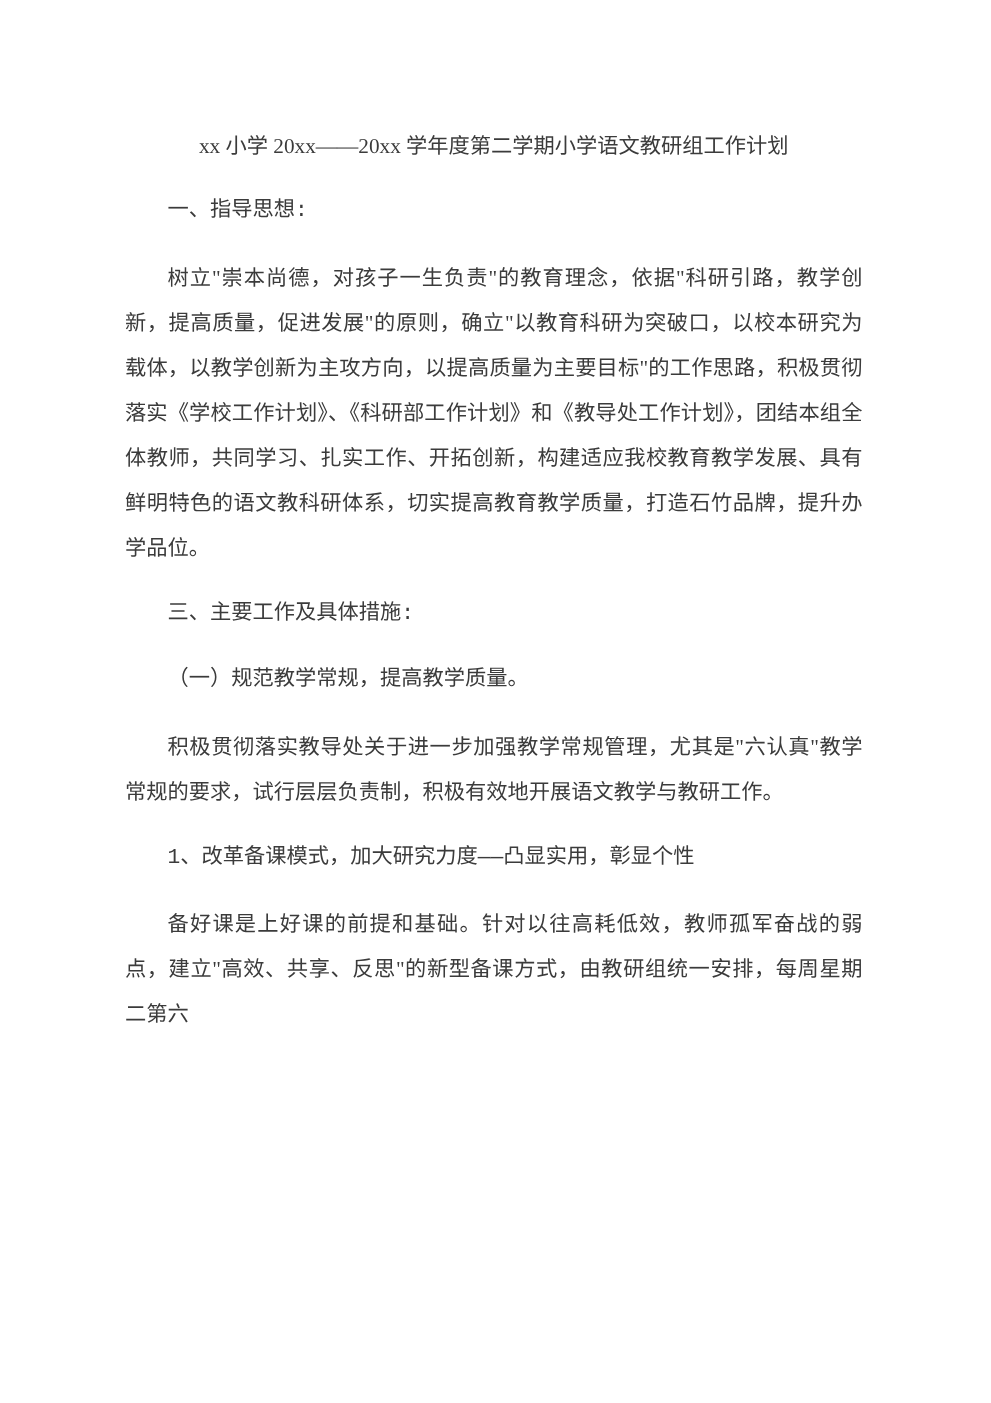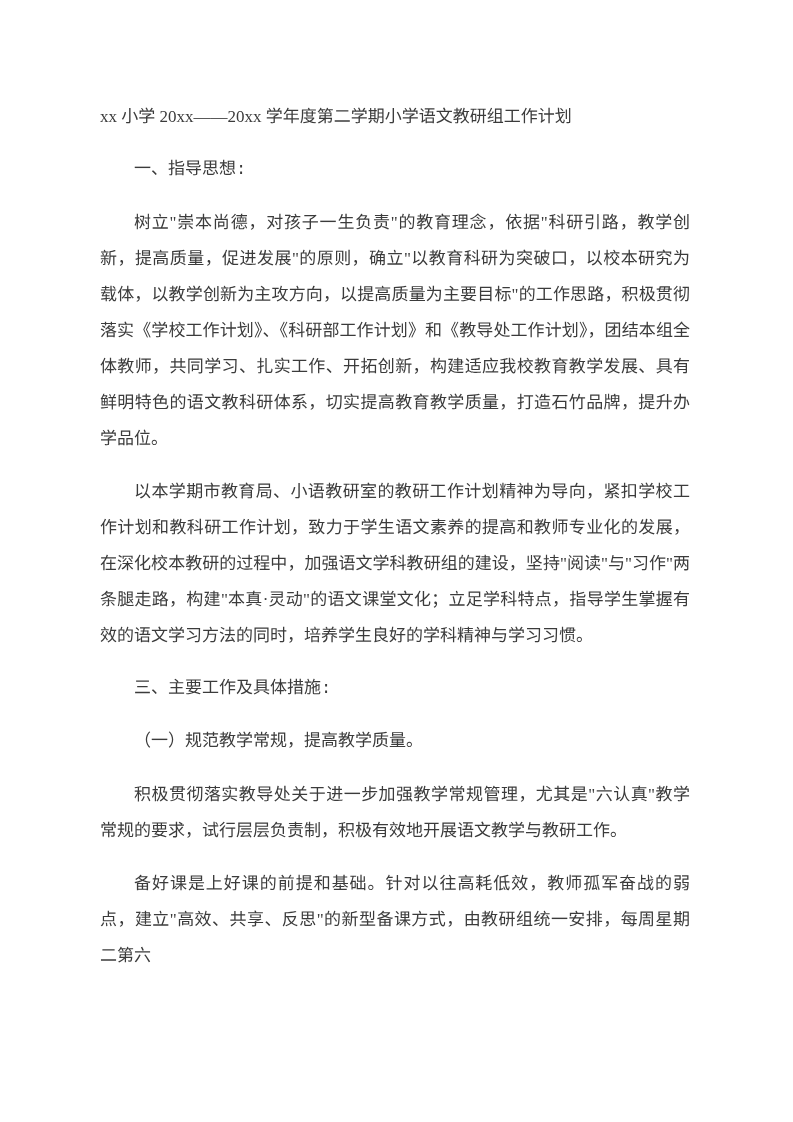--- a/index.html
+++ b/index.html
@@ -20,21 +20,21 @@
     font-size: 17px;
     line-height: 36px;
     color: #3b3b3b;
   }
   .block {
     margin: 0 0 17px 0;
   }
   .doc-title {
     font-size: 17px;
     font-weight: normal;
-    text-align: left;
+    text-align: center;
     text-indent: 0;
   }
   .heading {
     text-indent: 2em;
     white-space: normal;
     font-family: Liberation Mono, monospace;
   }
   .para {
     text-indent: 2em;
     text-align: justify;
@@ -45,24 +45,24 @@
 
 <div class="page">
 
   <h1 class="block doc-title">xx 小学 20xx——20xx 学年度第二学期小学语文教研组工作计划</h1>
 
   <p class="block heading">一、指导思想:</p>
 
   <p class="block para">树立"崇本尚德，对孩子一生负责"的教育理念，依据"科研引路，教学创新，提高质量，促进发展"的原则，确立"以教育科研为突破口，以校本研究为载体，以教学创新为主攻方向，以提高质量为主要目标"的工作思路，积极贯彻落实《学校工作计划》、《科研部工作计划》和《教导处工作计划》，团结本组全体教师，共同学习、扎实工作、开拓创新，构建适应我校教育教学发展、具有鲜明特色的语文教科研体系，切实提高教育教学质量，打造石竹品牌，提升办学品位。</p>
 
 
-  <p class="block para">以本学期市教育局、小语教研室的教研工作计划精神为导向，紧扣学校工作计划和教科研工作计划，致力于学生语文素养的提高和教师专业化的发展，在深化校本教研的过程中，加强语文学科教研组的建设，坚持"阅读"与"习作"两条腿走路，构建"本真·灵动"的语文课堂文化；立足学科特点，指导学生掌握有效的语文学习方法的同时，培养学生良好的学科精神与学习习惯。</p>
 
   <p class="block heading">三、主要工作及具体措施:</p>
 
   <p class="block heading">（一）规范教学常规，提高教学质量。</p>
 
   <p class="block para">积极贯彻落实教导处关于进一步加强教学常规管理，尤其是"六认真"教学常规的要求，试行层层负责制，积极有效地开展语文教学与教研工作。</p>
 
+  <p class="block heading">1、改革备课模式，加大研究力度——凸显实用，彰显个性</p>
 
   <p class="block para">备好课是上好课的前提和基础。针对以往高耗低效，教师孤军奋战的弱点，建立"高效、共享、反思"的新型备课方式，由教研组统一安排，每周星期二第六</p>
 
 </div>
 
 </body></html>

